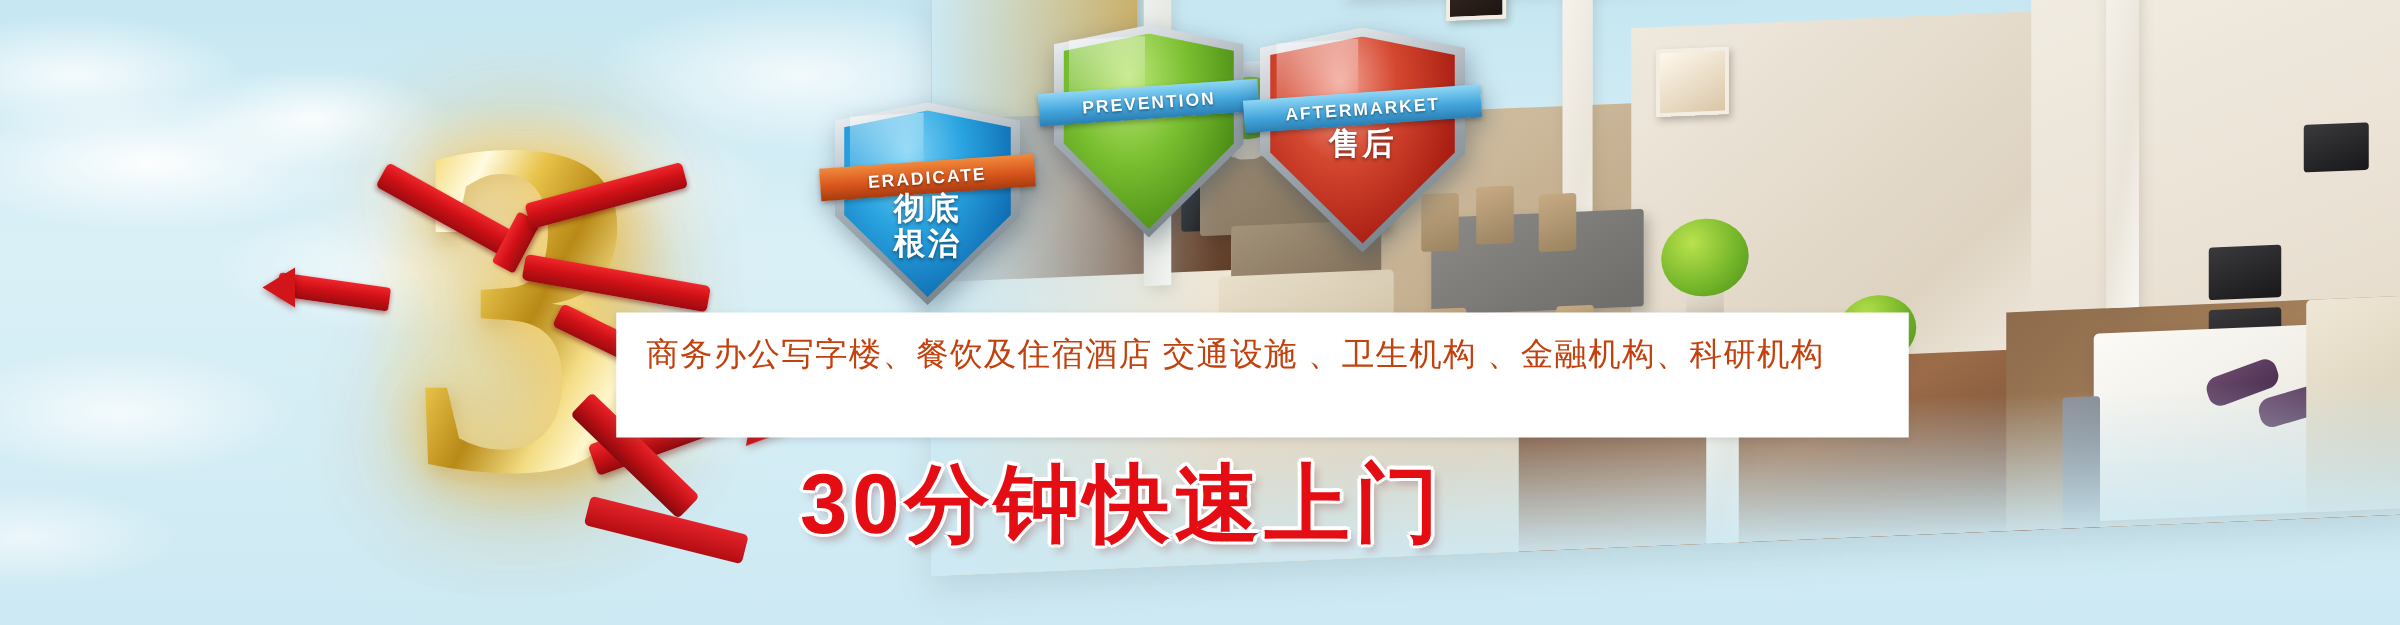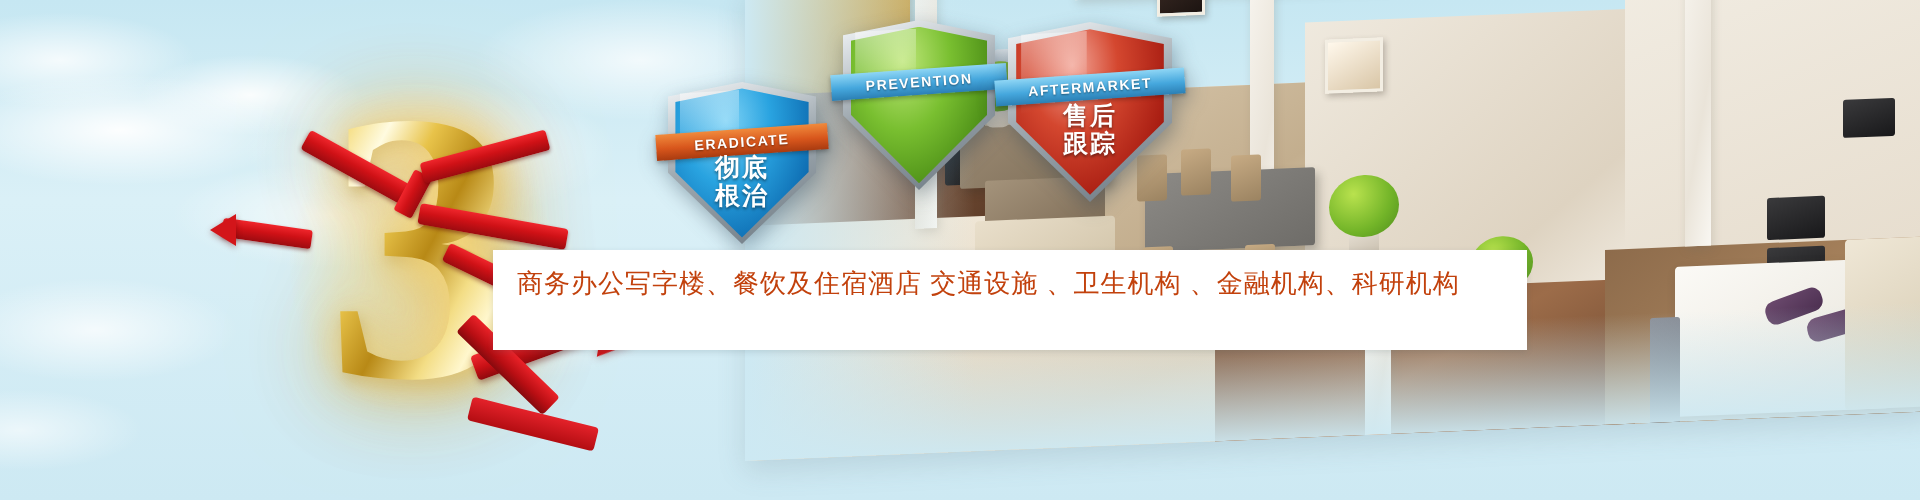--- a/index.html
+++ b/index.html
@@ -421,22 +421,22 @@
     <div class="sh-banner blue">PREVENTION</div>
   </div>
 
   <div class="shield s3">
     <div class="sh-outline"></div>
     <div class="sh-fill red"></div>
     <div class="sh-gloss"></div>
     <div class="sh-banner blue">AFTERMARKET</div>
     <div class="sh-cn">
       <span class="l1">售后</span>
-      <span class="l2">跟踪</span>
     </div>
   </div>
 
   <div class="panel">
     <div class="panel-line l1">商务办公写字楼、餐饮及住宿酒店 交通设施 、卫生机构 、金融机构、科研机构</div>
   </div>
 
+  <div class="headline">30分钟快速上门</div>
 
 </div>
 
 </body></html>

